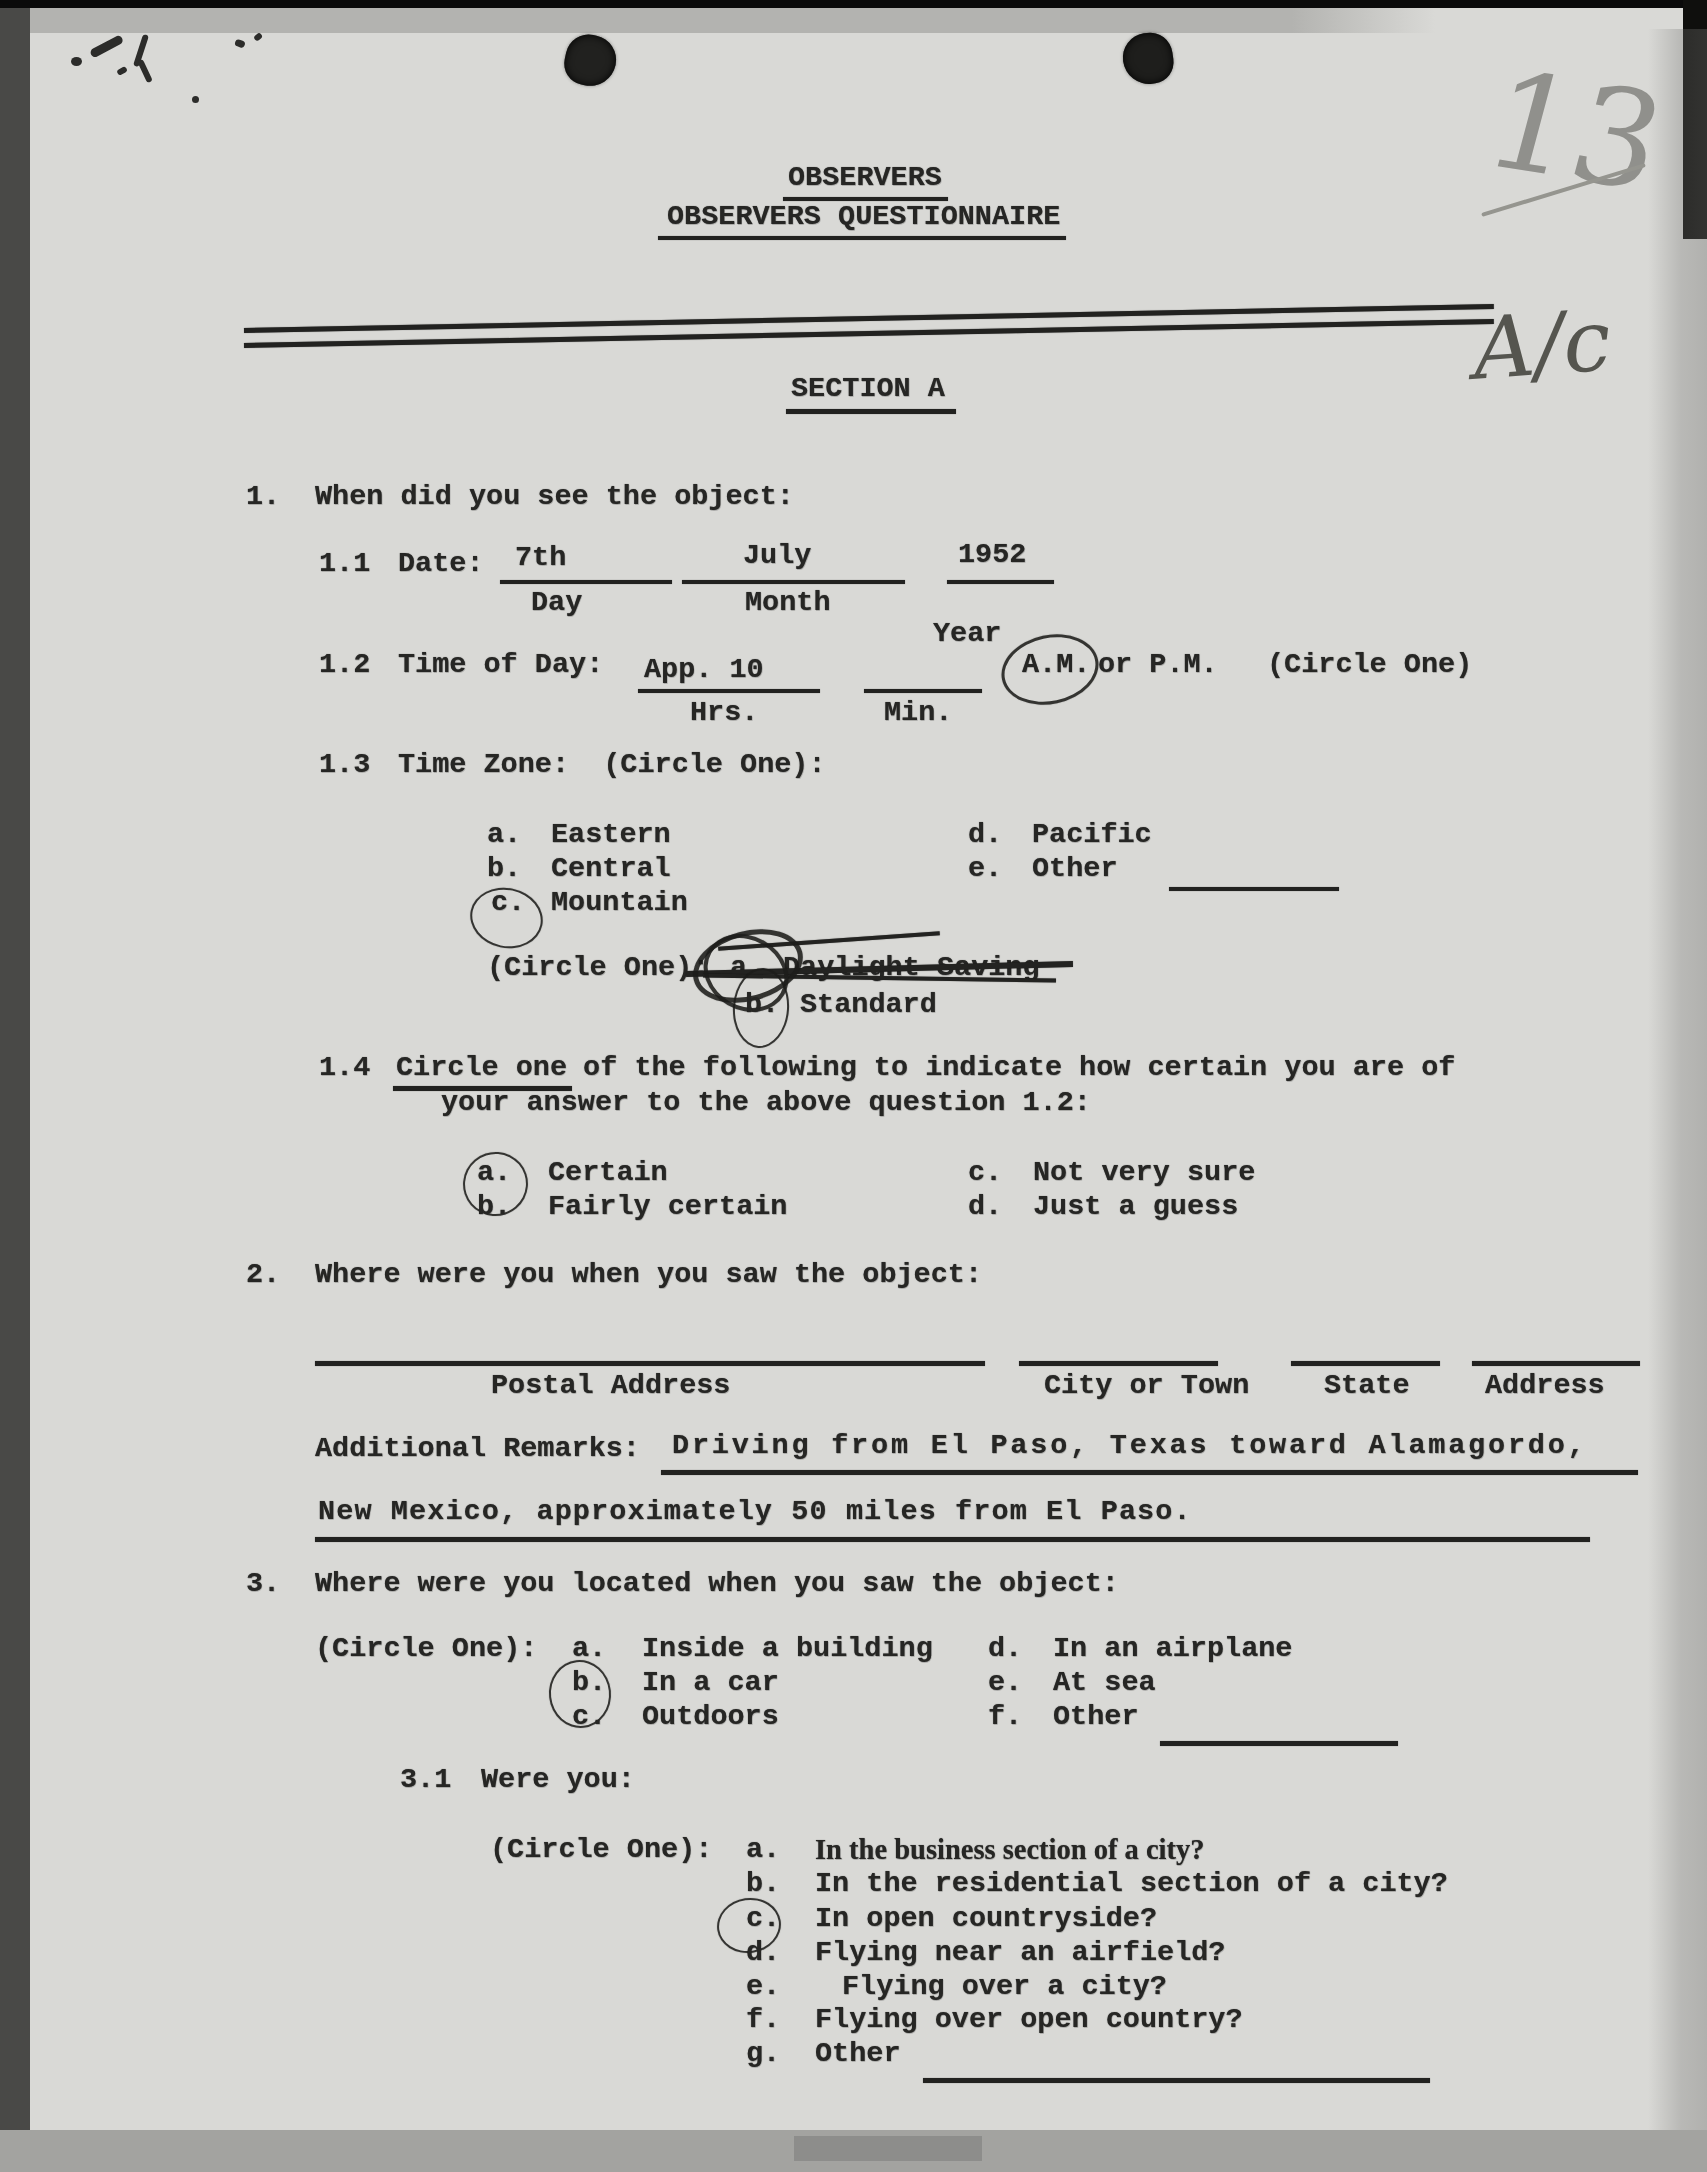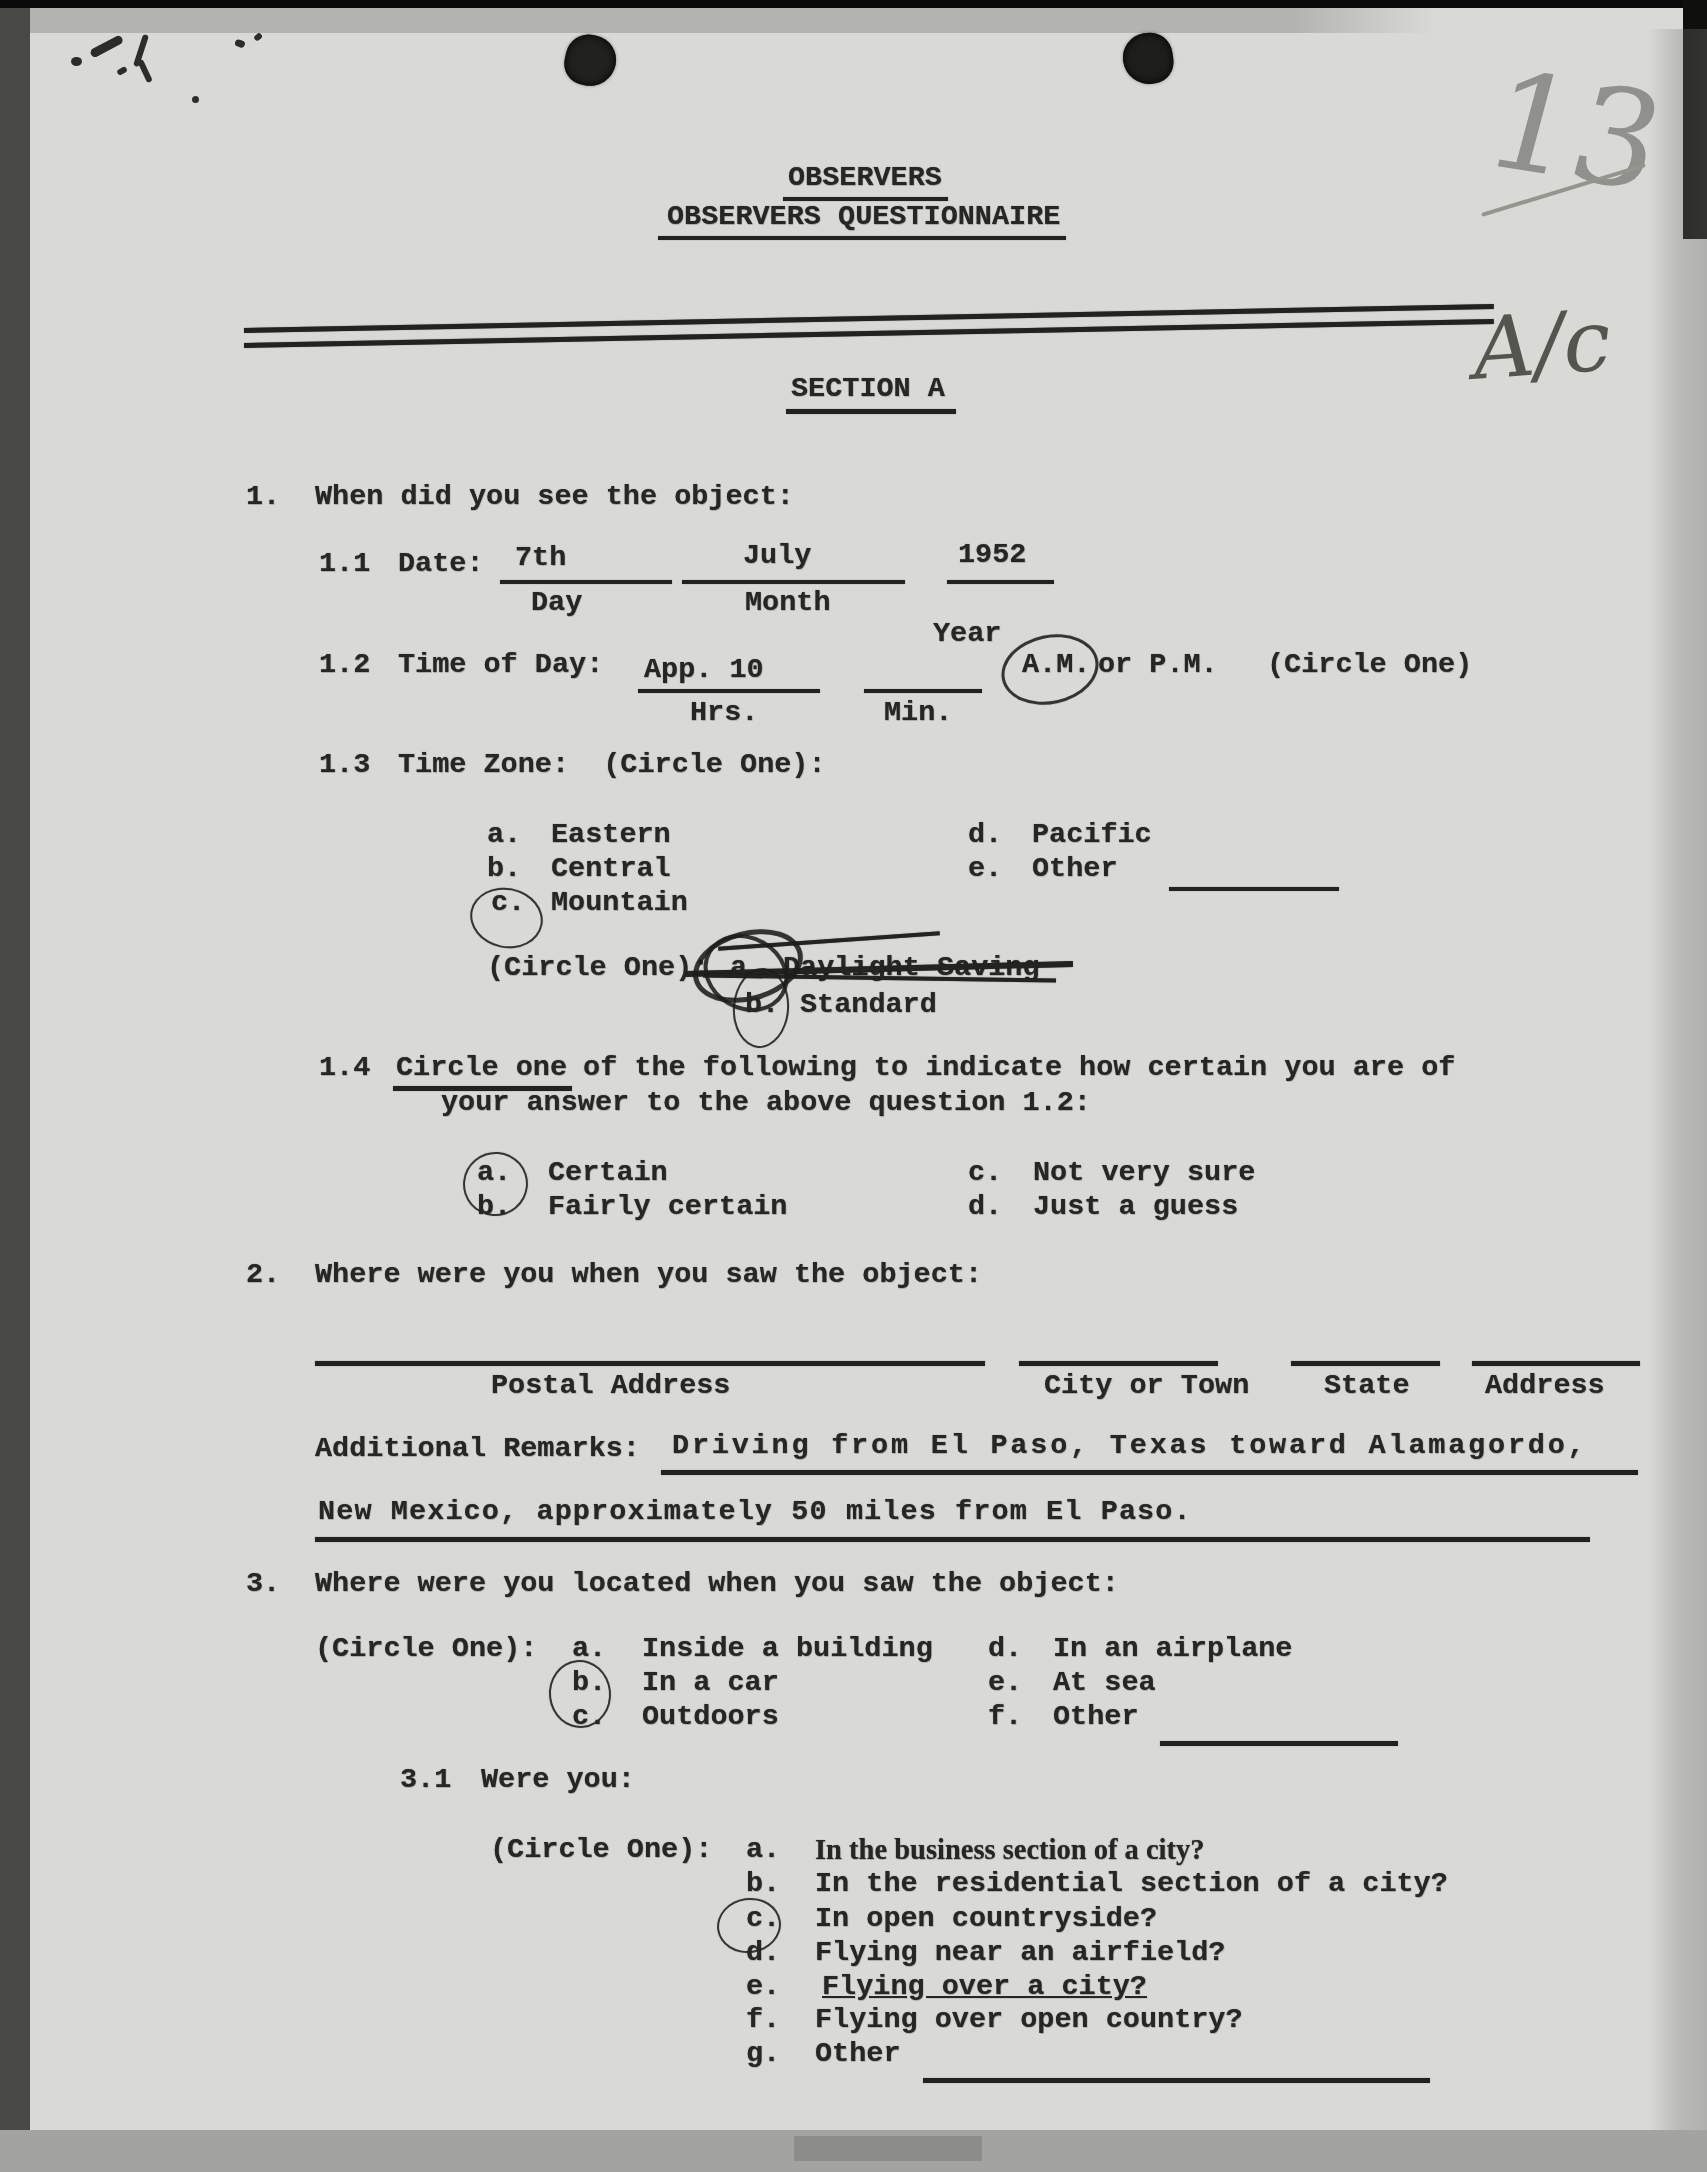--- a/index.html
+++ b/index.html
@@ -181,21 +181,21 @@
   <div class="t" style="left:746px;top:1834px;">a.</div>
   <div class="t" style="left:815px;top:1834px;font-family:Liberation Serif, serif;">In the business section of a city?</div>
   <div class="t" style="left:746px;top:1868px;">b.</div>
   <div class="t" style="left:815px;top:1868px;">In the residential section of a city?</div>
   <div class="t" style="left:746px;top:1903px;">c.</div>
   <div class="t" style="left:815px;top:1903px;">In open countryside?</div>
   <div class="ell" style="left:717px;top:1898px;width:60px;height:51px;transform:rotate(-8deg);border-width:2.8px;"></div>
   <div class="t" style="left:746px;top:1937px;">d.</div>
   <div class="t" style="left:815px;top:1937px;">Flying near an airfield?</div>
   <div class="t" style="left:746px;top:1971px;">e.</div>
-  <div class="t" style="left:822px;top:1971px;text-decoration:underline;">Flying over a city?</div>
+  <div class="t" style="left:842px;top:1971px;">Flying over a city?</div>
   <div class="t" style="left:746px;top:2004px;">f.</div>
   <div class="t" style="left:815px;top:2004px;">Flying over open country?</div>
   <div class="t" style="left:746px;top:2038px;">g.</div>
   <div class="t" style="left:815px;top:2038px;">Other</div>
   <div class="ul" style="left:923px;top:2078px;width:507px;height:5.1px;"></div>
 
 </div>
 
 
 </body></html>

